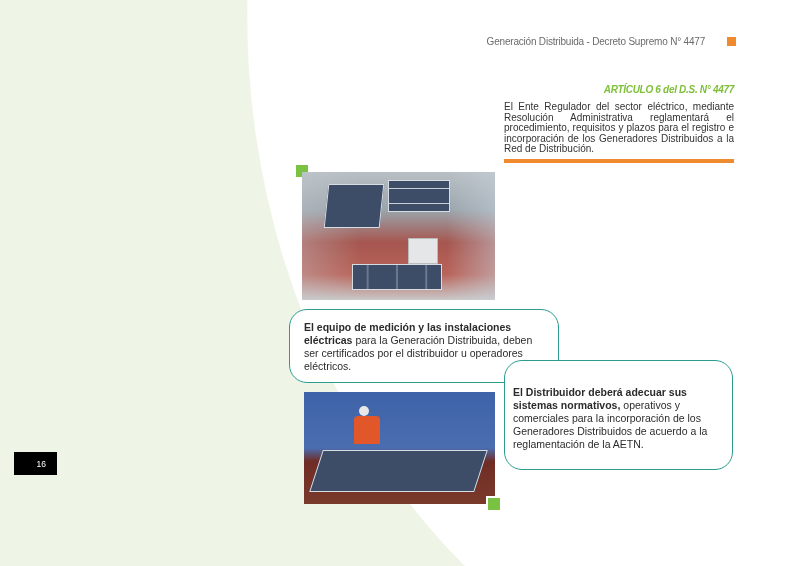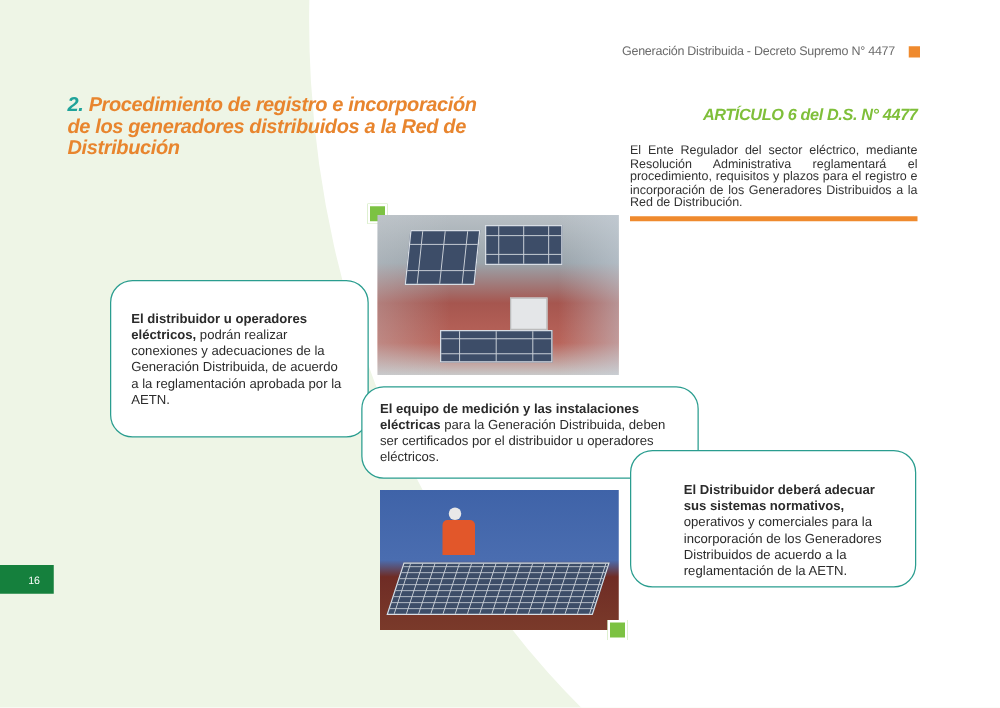--- a/index.html
+++ b/index.html
@@ -17,38 +17,38 @@
     border-radius: 50%;
     background: #ffffff;
     transform: rotate(-8deg);
   }
   .page { position: absolute; inset: 0; }
 
   .running-header {
     position: absolute; right: 64px; top: 36px;
     font-family: "Liberation Sans", sans-serif;
     font-size: 10px; color: #6b6b6b; letter-spacing: -0.2px;
-    display: flex; align-items: center; gap: 11px;
+    display: flex; align-items: center; gap: 22px;
   }
   .running-header .sq { width: 9px; height: 9px; background: #ef8a2e; display: inline-block; }
 
   .title {
     position: absolute; left: 54px; top: 76px; width: 340px;
     font-family: "Liberation Sans", sans-serif;
     font-style: italic; font-weight: bold;
     font-size: 16px; line-height: 17px; color: #e8852e;
     letter-spacing: -0.3px;
   }
   .title .num { color: #1fa39a; }
 
   .article-box { position: absolute; left: 504px; top: 102px; width: 230px; }
   .article-ref {
     text-align: right; font-family: "Liberation Sans", sans-serif;
-    font-style: italic; font-weight: bold; font-size: 13px; color: #7fbf3a;
-    letter-spacing: -0.3px; margin-top: -18px; margin-bottom: 17px;
+    font-style: italic; font-weight: bold; font-size: 10px; color: #7fbf3a;
+    letter-spacing: -0.3px; margin-top: -18px; margin-bottom: 7px;
   }
   .article-text {
     font-family: "Liberation Sans", sans-serif;
     font-size: 10px; line-height: 10.5px; color: #333; text-align: justify;
   }
   .article-rule { height: 4px; background: #ef8a2e; margin-top: 4px; }
 
   .photo {
     position: absolute; overflow: hidden;
   }
@@ -66,45 +66,41 @@
 
   .callout {
     position: absolute; background: #fff; border: 1.5px solid #2a9d8f;
     border-radius: 18px;
     font-family: "Liberation Sans", sans-serif;
     font-size: 10.5px; line-height: 13px; color: #2b2b2b;
   }
   .callout b { font-weight: bold; }
   .callout-1 { left: 88px; top: 224px; width: 207px; height: 126px; padding: 24px 16px 0 16px; }
   .callout-2 { left: 289px; top: 309px; width: 270px; height: 74px; padding: 11px 14px 0 14px; }
-  .callout-3 { left: 504px; top: 360px; width: 229px; height: 110px; padding: 25px 14px 0 42px; }
+  .callout-3 { left: 504px; top: 360px; width: 229px; height: 110px; padding: 25px 14px 0 8px; }
 
   .page-tab {
-    position: absolute; left: 0; top: 452px; width: 43px; height: 23px;
-    background: #15803d; color: #fff;
+    position: absolute; left: 14px; top: 452px; width: 43px; height: 23px;
+    background: #000000; color: #fff;
     font-family: "Liberation Sans", sans-serif; font-size: 8.5px;
     display: flex; align-items: center; justify-content: flex-end; padding-right: 11px;
   }
 </style>
 </head>
 <body>
 
 <div class="white-blob"></div>
 
 <div class="page">
 
   <div class="running-header">
     <span>Generación Distribuida - Decreto Supremo N° 4477</span>
     <span class="sq"></span>
   </div>
 
-  <h1 class="title">
-    <span class="num">2.</span>
-    <span>Procedimiento de registro e incorporación de los generadores distribuidos a la Red de Distribución</span>
-  </h1>
 
   <div class="article-box">
     <div class="article-ref">ARTÍCULO 6 del D.S. N° 4477</div>
     <p class="article-text">El Ente Regulador del sector eléctrico, mediante Resolución Administrativa reglamentará el procedimiento, requisitos y plazos para el registro e incorporación de los Generadores Distribuidos a la Red de Distribución.</p>
     <div class="article-rule"></div>
   </div>
 
   <div class="green-sq" style="left:294px;top:163px;"></div>
   <div class="photo photo-rooftop">
     <div style="position:absolute;left:0;top:0;width:100%;height:100%;background:linear-gradient(90deg,rgba(200,205,210,0.35) 0%,transparent 30%,transparent 75%,rgba(200,210,220,0.5) 100%);"></div>
@@ -114,23 +110,20 @@
     <div style="position:absolute;left:106px;top:66px;width:30px;height:26px;background:#e4e6e8;border:1px solid #bbb;"></div>
   </div>
 
   <div class="photo photo-worker">
     <div style="position:absolute;left:55px;top:14px;width:10px;height:10px;border-radius:50%;background:#e8e8e8;"></div>
     <div style="position:absolute;left:50px;top:24px;width:26px;height:28px;background:#e2572a;border-radius:4px 4px 0 0;"></div>
     <div class="panel" style="left:12px;top:58px;width:165px;height:42px;transform:skewX(-18deg);background-size:6% 12%;"></div>
   </div>
   <div class="green-sq" style="left:486px;top:496px;"></div>
 
-  <div class="callout callout-1">
-    <b>El distribuidor u operadores eléctricos,</b><span> podrán realizar conexiones y adecuaciones de la Generación Distribuida, de acuerdo a la reglamentación aprobada por la AETN.</span>
-  </div>
 
   <div class="callout callout-2">
     <b>El equipo de medición y las instalaciones eléctricas</b><span> para la Generación Distribuida, deben ser certificados por el distribuidor u operadores eléctricos.</span>
   </div>
 
   <div class="callout callout-3">
     <b>El Distribuidor deberá adecuar sus sistemas normativos,</b><span> operativos y comerciales para la incorporación de los Generadores Distribuidos de acuerdo a la reglamentación de la AETN.</span>
   </div>
 
   <div class="page-tab">

